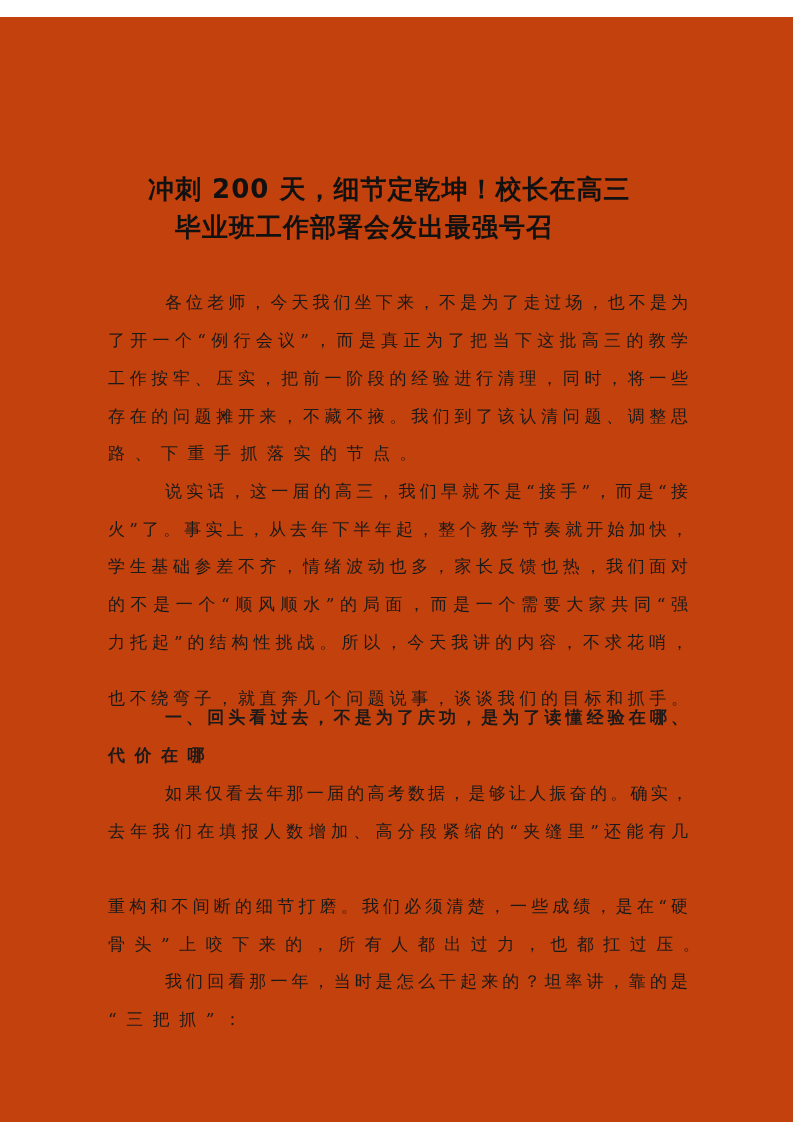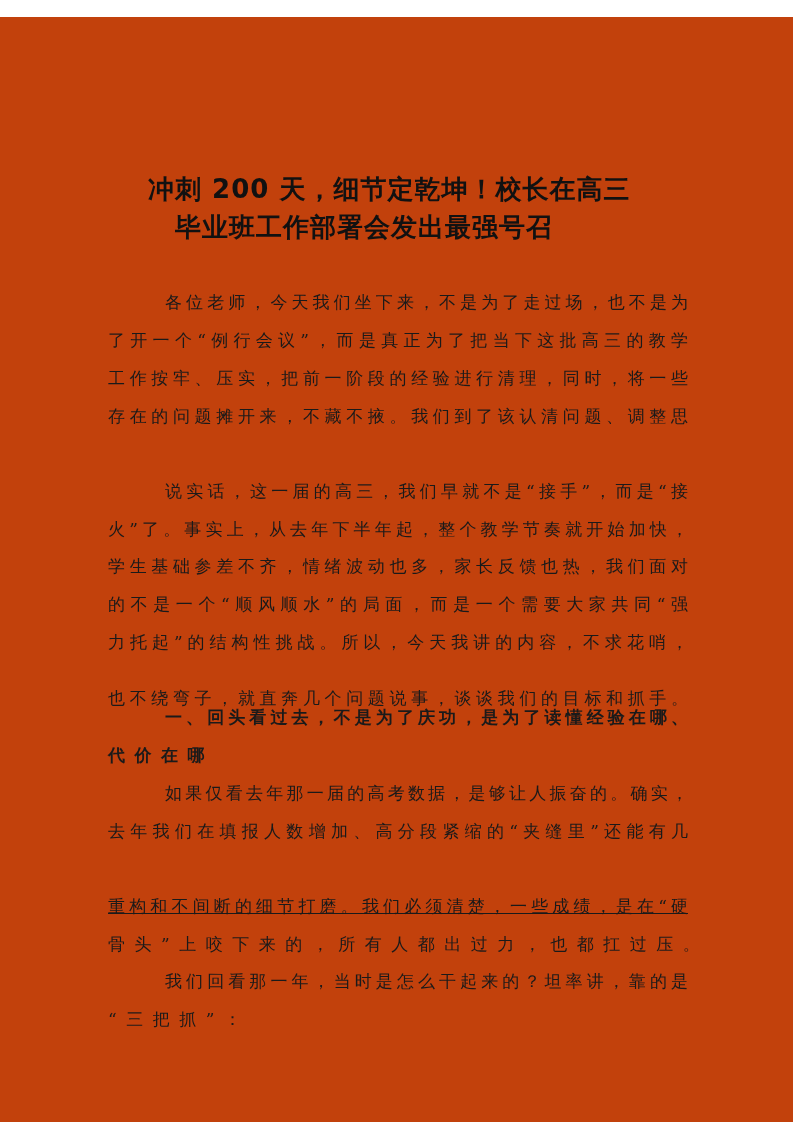--- a/index.html
+++ b/index.html
@@ -29,31 +29,32 @@
 <div class="page">
   <div class="title">
     <div class="title-line" style="left:148px; top:153px; letter-spacing:1px;">冲刺 200 天，细节定乾坤！校长在高三</div>
     <div class="title-line" style="left:175px; top:191px; letter-spacing:1px;">毕业班工作部署会发出最强号召</div>
   </div>
 
   <div class="body-line indent" style="top:272px;">各位老师，今天我们坐下来，不是为了走过场，也不是为</div>
   <div class="body-line" style="top:310px;">了开一个“例行会议”，而是真正为了把当下这批高三的教学</div>
   <div class="body-line" style="top:348px;">工作按牢、压实，把前一阶段的经验进行清理，同时，将一些</div>
   <div class="body-line" style="top:386px;">存在的问题摊开来，不藏不掖。我们到了该认清问题、调整思</div>
+  <div class="body-line last" style="top:423px;">路、下重手抓落实的节点。</div>
 
   <div class="body-line indent" style="top:461px;">说实话，这一届的高三，我们早就不是“接手”，而是“接</div>
   <div class="body-line" style="top:499px;">火”了。事实上，从去年下半年起，整个教学节奏就开始加快，</div>
   <div class="body-line" style="top:536px;">学生基础参差不齐，情绪波动也多，家长反馈也热，我们面对</div>
   <div class="body-line" style="top:574px;">的不是一个“顺风顺水”的局面，而是一个需要大家共同“强</div>
   <div class="body-line" style="top:612px;">力托起”的结构性挑战。所以，今天我讲的内容，不求花哨，</div>
   <div class="body-line" style="top:650px;margin-top:18px;">也不绕弯子，就直奔几个问题说事，谈谈我们的目标和抓手。</div>
 
   <div class="body-line indent bold" style="top:687px;">一、回头看过去，不是为了庆功，是为了读懂经验在哪、</div>
   <div class="body-line last bold" style="top:725px;">代价在哪</div>
 
   <div class="body-line indent" style="top:763px;">如果仅看去年那一届的高考数据，是够让人振奋的。确实，</div>
   <div class="body-line" style="top:801px;">去年我们在填报人数增加、高分段紧缩的“夹缝里”还能有几</div>
-  <div class="body-line" style="top:876px;text-decoration:underline;">重构和不间断的细节打磨。我们必须清楚，一些成绩，是在“硬</div>
+  <div class="body-line" style="top:876px;">重构和不间断的细节打磨。我们必须清楚，一些成绩，是在“硬</div>
   <div class="body-line last" style="top:914px;">骨头”上咬下来的，所有人都出过力，也都扛过压。</div>
 
   <div class="body-line indent" style="top:951px;">我们回看那一年，当时是怎么干起来的？坦率讲，靠的是</div>
   <div class="body-line last" style="top:989px;">“三把抓”：</div>
 </div>
 
 </body></html>

